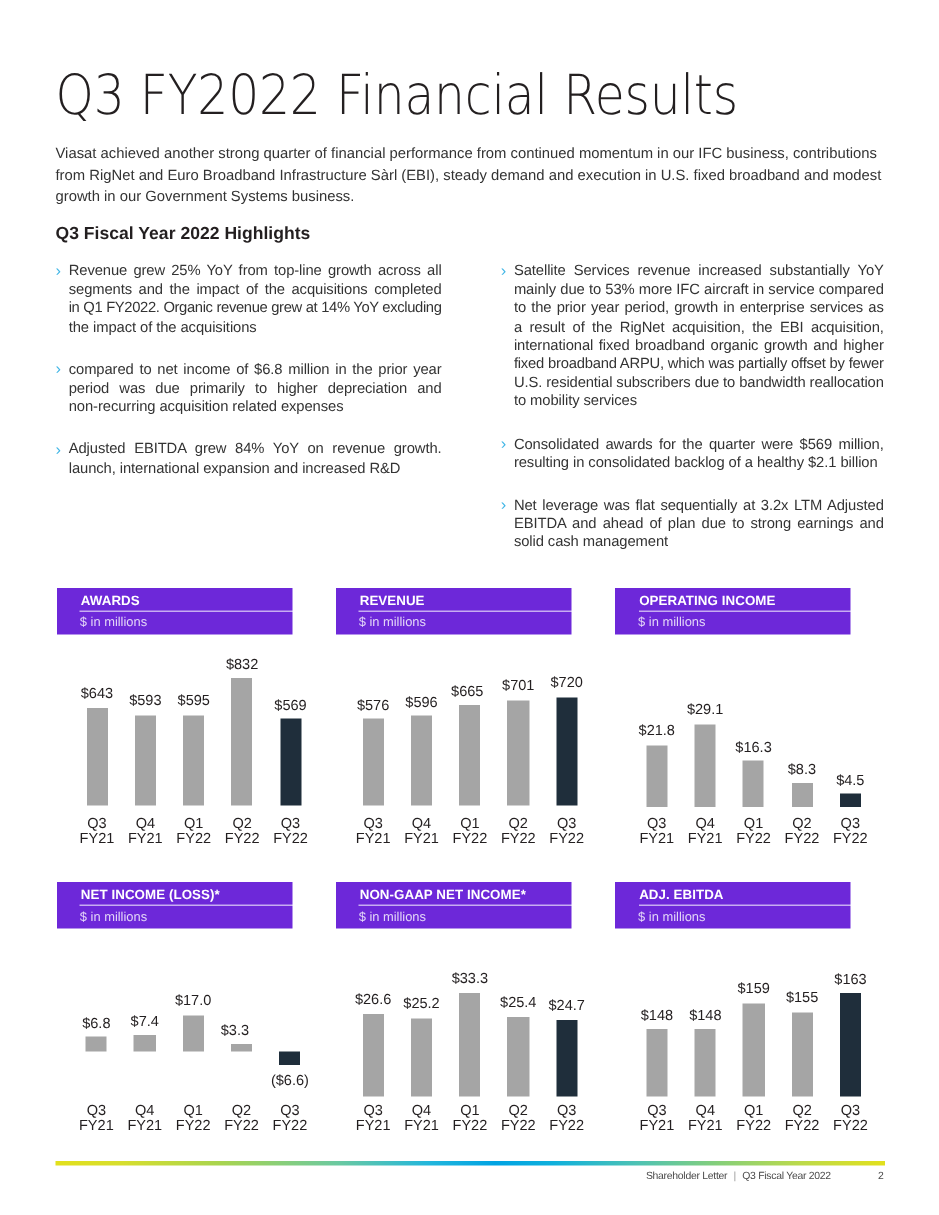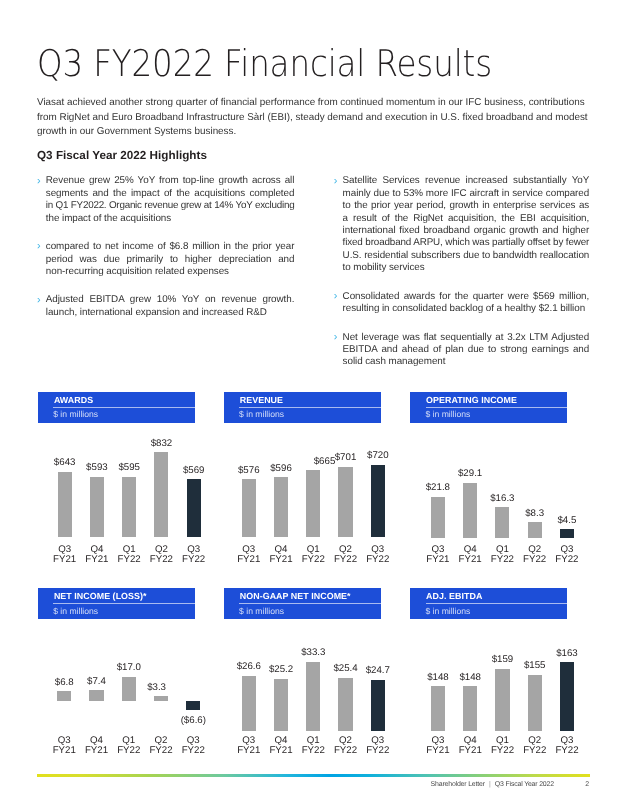--- a/index.html
+++ b/index.html
@@ -23,21 +23,21 @@
   #colL{left:45.8px;width:248.6px;}
   #colR{left:342.6px;width:246.6px;}
   .bullet{position:relative;margin:0 0 16.1px 0;}
   .bullet:last-child{margin-bottom:0;}
   .bullet .mk{position:absolute;left:-8.8px;top:-0.8px;color:#41b6e6;font-size:11px;line-height:12.4px;}
   .bullet .tx{display:block;}
   .bullet .ln{display:block;text-align:justify;text-align-last:justify;white-space:pre-wrap;}
   .bullet .ln.last{text-align-last:left;}
 
   .card{position:absolute;width:180.1px;}
-  .hd{position:absolute;left:0;top:0;width:157px;height:31px;background:#1d4ed8;}
+  .hd{position:absolute;left:0;top:0;width:157px;height:31px;background:#6d28d9;}
   .hd .t{position:absolute;left:16.3px;top:3.9px;font-size:8.9px;font-weight:bold;
          color:#ffffff;letter-spacing:0.05px;line-height:9.5px;white-space:nowrap;}
   .hd .rule{position:absolute;left:15.9px;top:15.1px;width:150px;height:1px;
             background:rgba(255,255,255,0.62);}
   .hd .s{position:absolute;left:15.6px;top:17.6px;font-size:8.6px;
          color:rgba(255,255,255,0.80);line-height:10px;white-space:nowrap;}
 
   .plot{position:absolute;left:0;top:0;width:180.1px;height:100%;}
   .bar{position:absolute;width:14.1px;}
   .vlab{position:absolute;font-size:9.7px;color:#231f20;text-align:center;
@@ -78,21 +78,21 @@
         <span class="mk">›</span>
         <span class="tx">
           <span class="ln">compared to net income of $6.8 million in the prior year</span>
           <span class="ln">period was due primarily to higher depreciation and</span>
           <span class="ln last">non-recurring acquisition related expenses</span>
         </span>
       </div>
       <div class="bullet">
         <span class="mk">›</span>
         <span class="tx">
-          <span class="ln">Adjusted EBITDA grew 10% YoY on revenue growth.</span>
+          <span class="ln">Adjusted EBITDA grew 84% YoY on revenue growth.</span>
           <span class="ln last">launch, international expansion and increased R&amp;D</span>
         </span>
       </div>
     </div>
   <div class="col" id="colR">
       <div class="bullet">
         <span class="mk">›</span>
         <span class="tx">
           <span class="ln">Satellite Services revenue increased substantially YoY</span>
           <span class="ln">mainly due to 53% more IFC aircraft in service compared</span>
@@ -153,21 +153,21 @@
           <div class="s">$ in millions</div>
         </div>
         <div class="plot">
           <div class="bar" style="left: 18.2px; width: 14.1px; height: 58.2336px; background: rgb(165, 165, 165); top: 87.2664px;"></div>
           <div class="vlab" style="left: 5.25px; top: 73.6664px;">$576</div>
           <div class="clab" style="left: 5.25px; top: 152.7px;"><span>Q3</span><br><span>FY21</span></div>
           <div class="bar" style="left: 50.46px; width: 14.1px; height: 60.2556px; background: rgb(165, 165, 165); top: 85.2444px;"></div>
           <div class="vlab" style="left: 37.51px; top: 71.6444px;">$596</div>
           <div class="clab" style="left: 37.51px; top: 152.7px;"><span>Q4</span><br><span>FY21</span></div>
           <div class="bar" style="left: 82.72px; width: 14.1px; height: 67.2315px; background: rgb(165, 165, 165); top: 78.2685px;"></div>
-          <div class="vlab" style="left: 81px; top: 64.6685px;">$665</div>
+          <div class="vlab" style="left: 68px; top: 64.6685px;">$665</div>
           <div class="clab" style="left: 69.77px; top: 152.7px;"><span>Q1</span><br><span>FY22</span></div>
           <div class="bar" style="left: 114.98px; width: 14.1px; height: 70.8711px; background: rgb(165, 165, 165); top: 74.6289px;"></div>
           <div class="vlab" style="left: 102.03px; top: 61.0289px;">$701</div>
           <div class="clab" style="left: 102.03px; top: 152.7px;"><span>Q2</span><br><span>FY22</span></div>
           <div class="bar" style="left: 147.24px; width: 14.1px; height: 72.792px; background: rgb(31, 46, 59); top: 72.708px;"></div>
           <div class="vlab" style="left: 134.29px; top: 59.108px;">$720</div>
           <div class="clab" style="left: 134.29px; top: 152.7px;"><span>Q3</span><br><span>FY22</span></div>
         </div>
       </div>
       <div class="card" style="left: 409.8px; top: 391.9px; height: 174.7px;">

